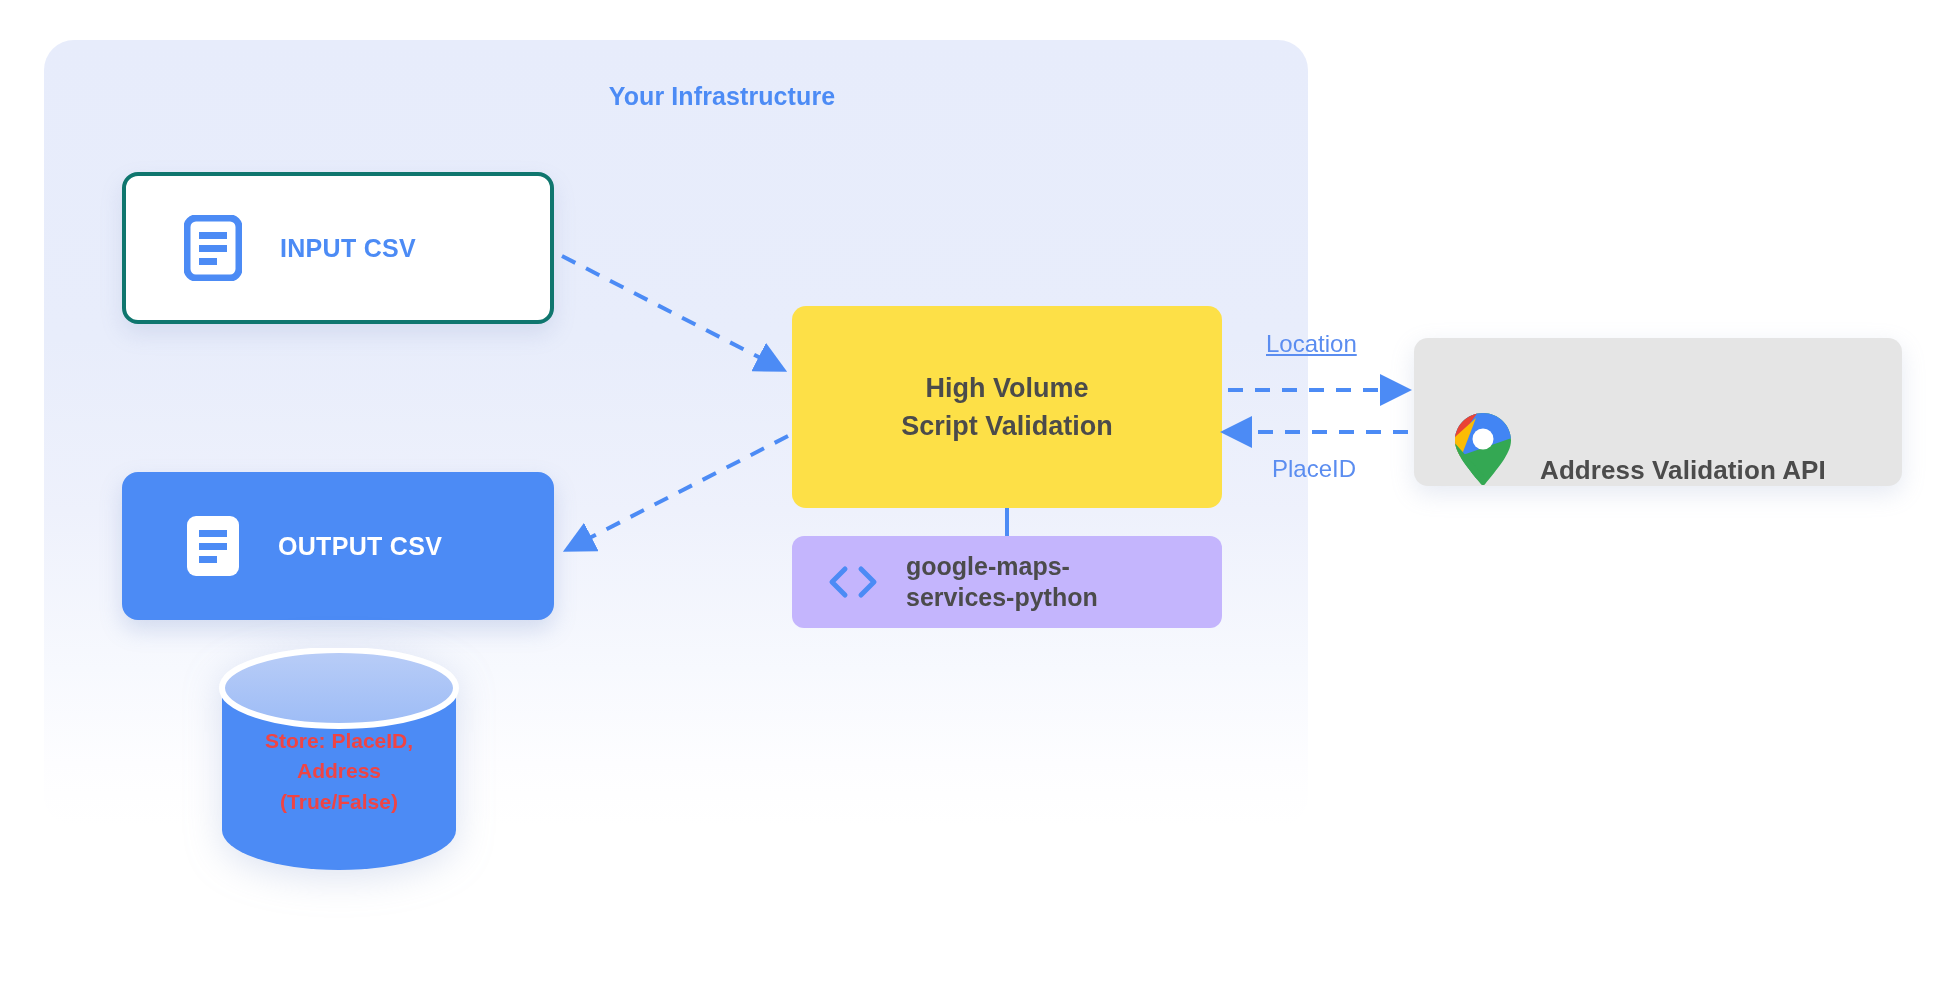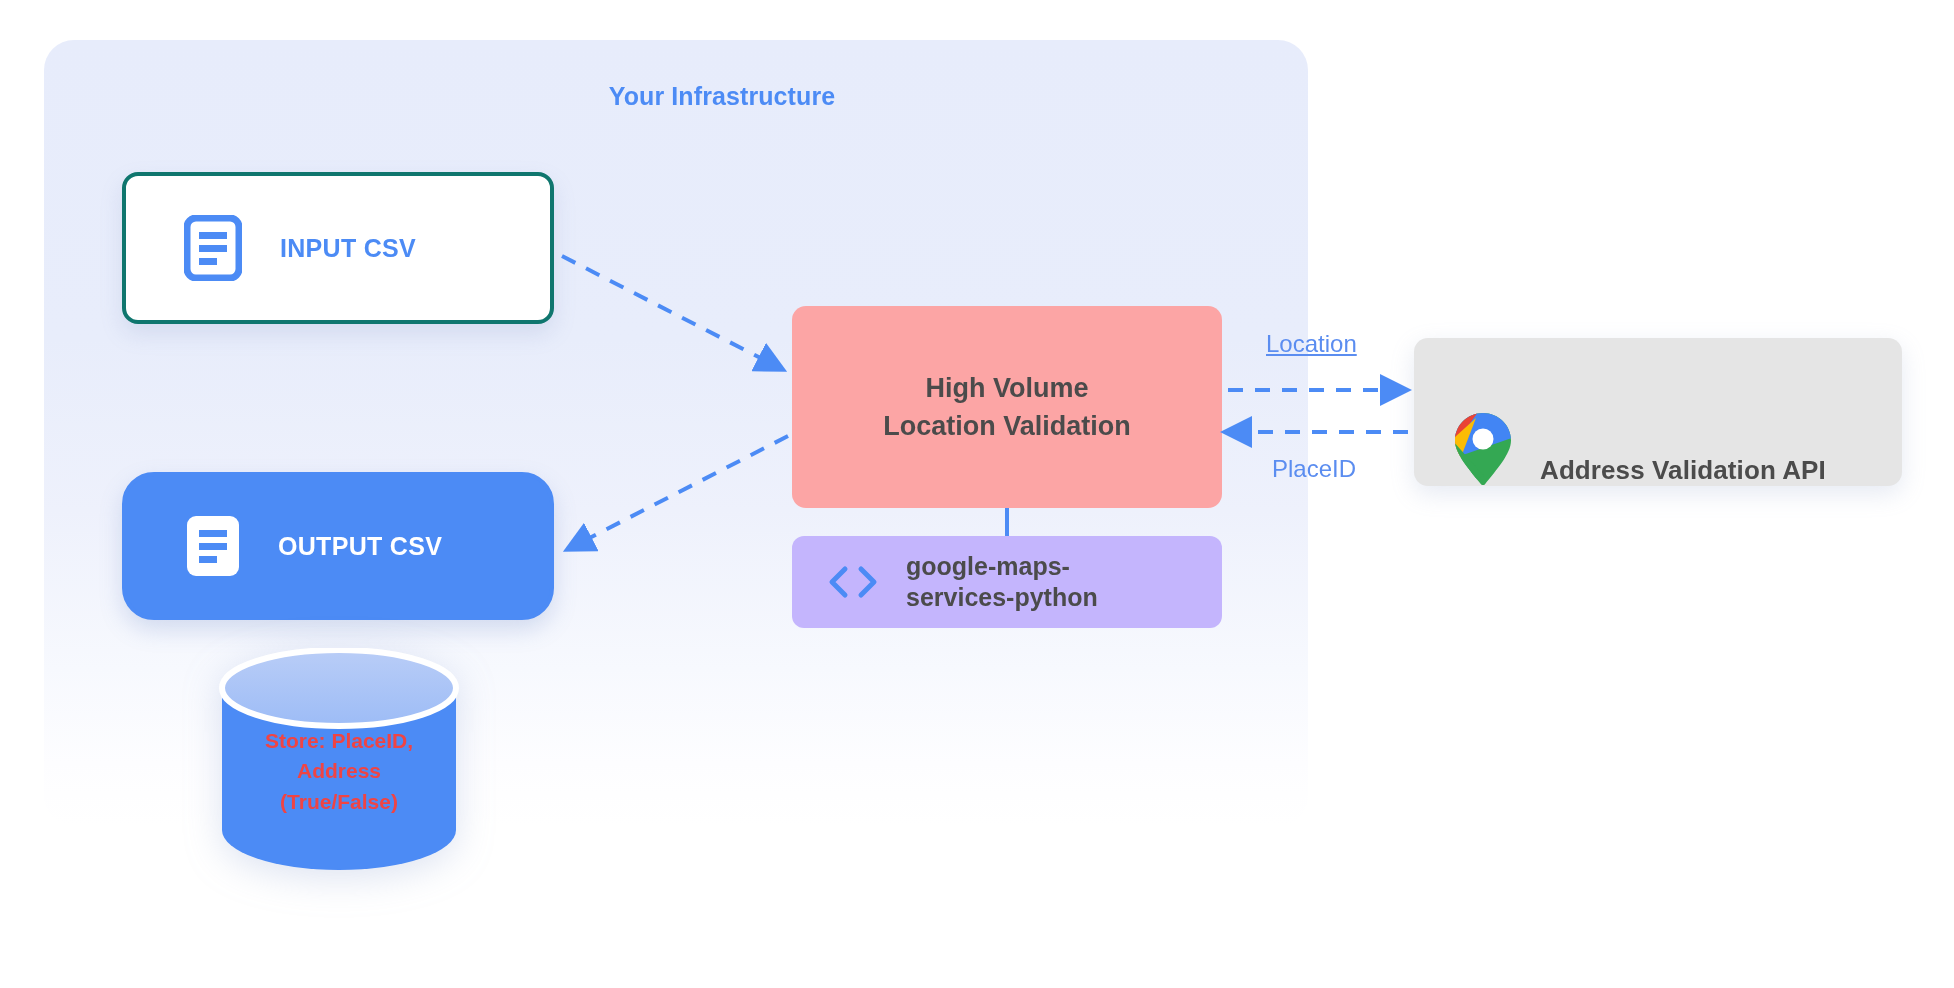--- a/index.html
+++ b/index.html
@@ -80,21 +80,21 @@
   }
 
   
   #node-output {
     left: 122px;
     top: 472px;
     width: 432px;
     height: 148px;
     background: #4c8bf5;
     border: 4px solid #4c8bf5;
-    border-radius: 32px;
+    border-radius: 16px;
     box-shadow: 0 10px 22px rgba(110,140,200,0.25);
     padding-left: 58px;
   }
   #node-output .node-label {
     font-size: 25px;
     font-weight: 700;
     color: #ffffff;
     letter-spacing: 0.3px;
     margin-left: 36px;
   }
@@ -105,21 +105,21 @@
     width: 58px;
     height: 66px;
   }
 
   
   #node-script {
     left: 792px;
     top: 306px;
     width: 430px;
     height: 202px;
-    background: #fca5a5;
+    background: #fde047;
     border-radius: 14px;
     display: flex;
     align-items: center;
     justify-content: center;
     text-align: center;
   }
   #node-script .script-text {
     font-size: 27px;
     font-weight: 700;
     color: #4b4b4b;
@@ -261,21 +261,21 @@
         <rect x="15" y="30" width="28" height="7" fill="#4c8bf5"></rect>
         <rect x="15" y="43" width="18" height="7" fill="#4c8bf5"></rect>
       </svg>
     </span>
     <span class="node-label">OUTPUT CSV</span>
   </div>
 
   <div class="node" id="node-script">
     <div class="script-text">
       <div>High Volume</div>
-      <div>Location Validation</div>
+      <div>Script Validation</div>
     </div>
   </div>
 
   <div id="script-lib-connector"></div>
 
   <div class="node" id="node-library">
     <span class="code-icon">
       <svg viewBox="0 0 54 40" width="54" height="40" xmlns="http://www.w3.org/2000/svg">
         <polyline points="19,7 6,20 19,33" fill="none" stroke="#4c8bf5" stroke-width="5" stroke-linecap="round" stroke-linejoin="round"></polyline>
         <polyline points="35,7 48,20 35,33" fill="none" stroke="#4c8bf5" stroke-width="5" stroke-linecap="round" stroke-linejoin="round"></polyline>

